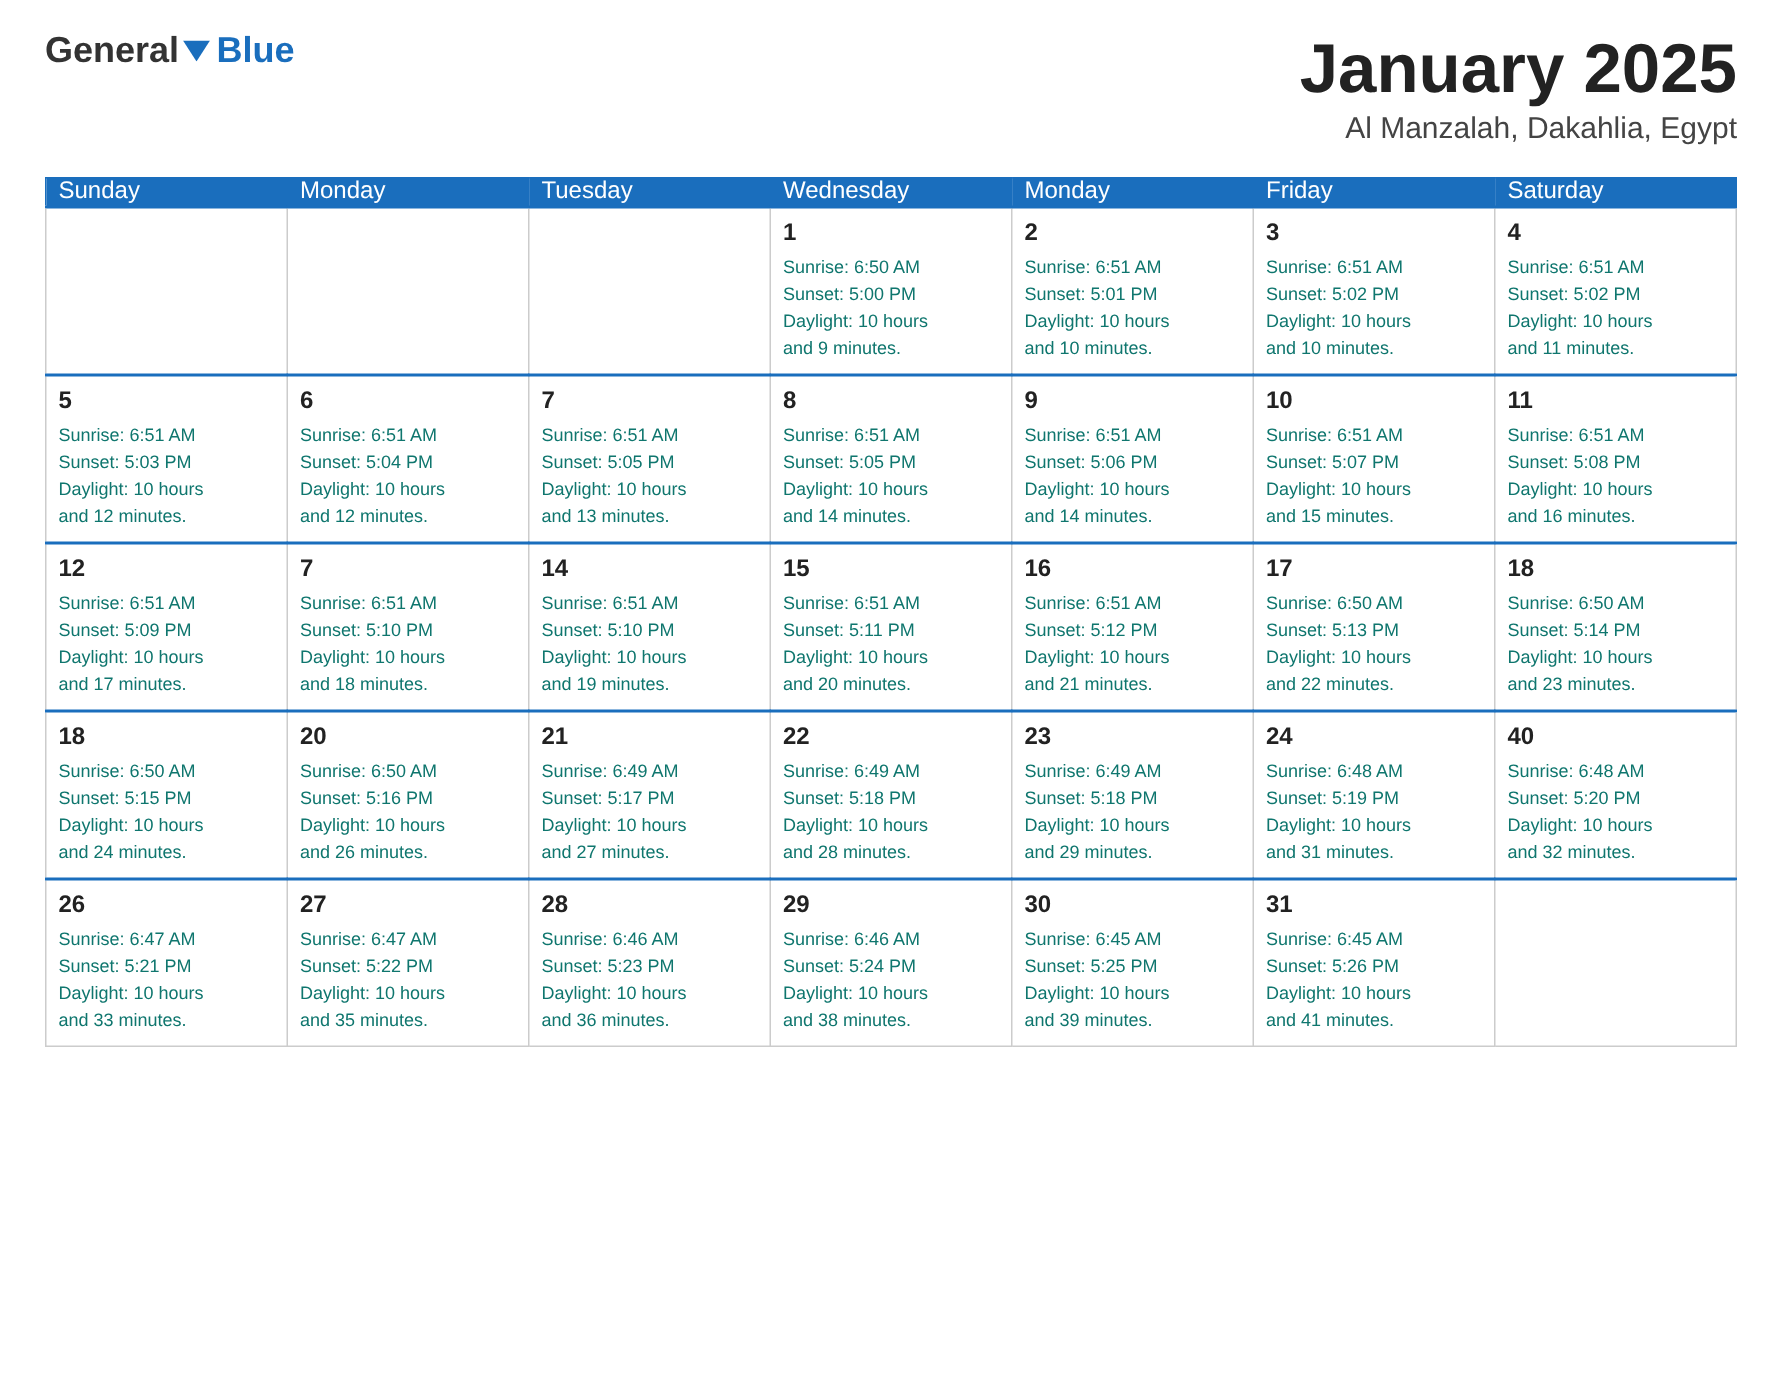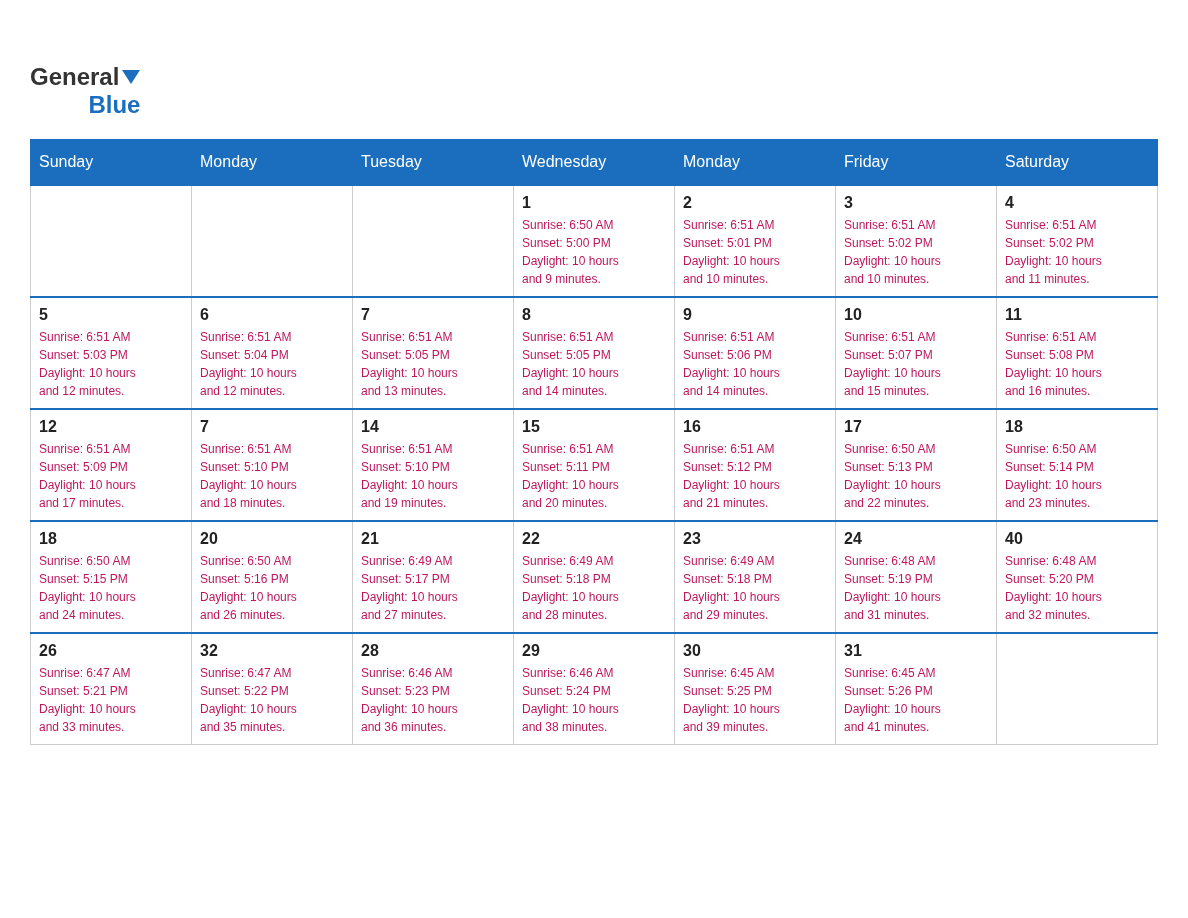--- a/index.html
+++ b/index.html
@@ -33,21 +33,21 @@
     .calendar {
       width: 100%;
       border-collapse: collapse;
       border: 1px solid #aaa;
     }
     .calendar thead tr th {
       background-color: #1a6ebd;
       color: #fff;
       font-size: 16px;
       font-weight: normal;
-      padding: 13px 8px;
+      padding: 0 8px;
       text-align: left;
       border: 1px solid #1a6ebd;
       width: calc(100% / 7);
     }
     .calendar tbody tr td {
       vertical-align: top;
       padding: 8px 8px;
       border: 1px solid #ccc;
       width: calc(100% / 7);
       min-height: 90px;
@@ -55,34 +55,33 @@
     }
     .calendar tbody tr td .day-num {
       font-size: 16px;
       font-weight: bold;
       color: #222;
       display: block;
       margin-bottom: 4px;
     }
     .calendar tbody tr td .day-info {
       font-size: 12px;
-      color: #be185d;
+      color: #0f766e;
       line-height: 1.5;
     }
     .calendar tbody tr td.empty {
       background: #fff;
     }
     .calendar tbody tr {
       border-top: 2px solid #1a6ebd;
     }
     .logo-wrapper {
       display: flex;
-      flex-direction: column;
-      align-items: flex-end;
-      margin-top: 43px;
+      flex-direction: row;
+      align-items: center;
     }
     .logo-line1 {
       display: flex;
       align-items: center;
     }
   </style>
 </head>
 <body>
 
 <div class="header">
@@ -92,20 +91,24 @@
       <span style="display:inline-block;margin-left:3px;margin-top:4px;">
         <svg width="18" height="14" viewBox="0 0 18 14">
             <polygon points="0,0 18,0 9,14" fill="#1a6ebd"></polygon>
           </svg>
       </span>
     </div>
     <div>
       <span style="font-size:24px;font-weight:bold;color:#1a6ebd;margin-left:4px;">Blue</span>
     </div>
   </div>
+  <div class="title-block">
+    <div class="calendar-title">January 2025</div>
+    <div class="calendar-subtitle">Al Manzalah, Dakahlia, Egypt</div>
+  </div>
 </div>
 
 <table class="calendar">
   <thead>
     <tr>
     <th>Sunday</th>
         <th>Monday</th>
         <th>Tuesday</th>
         <th>Wednesday</th>
         <th>Monday</th>
@@ -224,21 +227,21 @@
           <span class="day-num">40</span>
           <div class="day-info">Sunrise: 6:48 AM<br>Sunset: 5:20 PM<br>Daylight: 10 hours<br>and 32 minutes.</div>
         </td>
       </tr>
       <tr>
         <td>
           <span class="day-num">26</span>
           <div class="day-info">Sunrise: 6:47 AM<br>Sunset: 5:21 PM<br>Daylight: 10 hours<br>and 33 minutes.</div>
         </td>
         <td>
-          <span class="day-num">32</span>
+          <span class="day-num">27</span>
           <div class="day-info">Sunrise: 6:47 AM<br>Sunset: 5:22 PM<br>Daylight: 10 hours<br>and 35 minutes.</div>
         </td>
         <td>
           <span class="day-num">28</span>
           <div class="day-info">Sunrise: 6:46 AM<br>Sunset: 5:23 PM<br>Daylight: 10 hours<br>and 36 minutes.</div>
         </td>
         <td>
           <span class="day-num">29</span>
           <div class="day-info">Sunrise: 6:46 AM<br>Sunset: 5:24 PM<br>Daylight: 10 hours<br>and 38 minutes.</div>
         </td>

